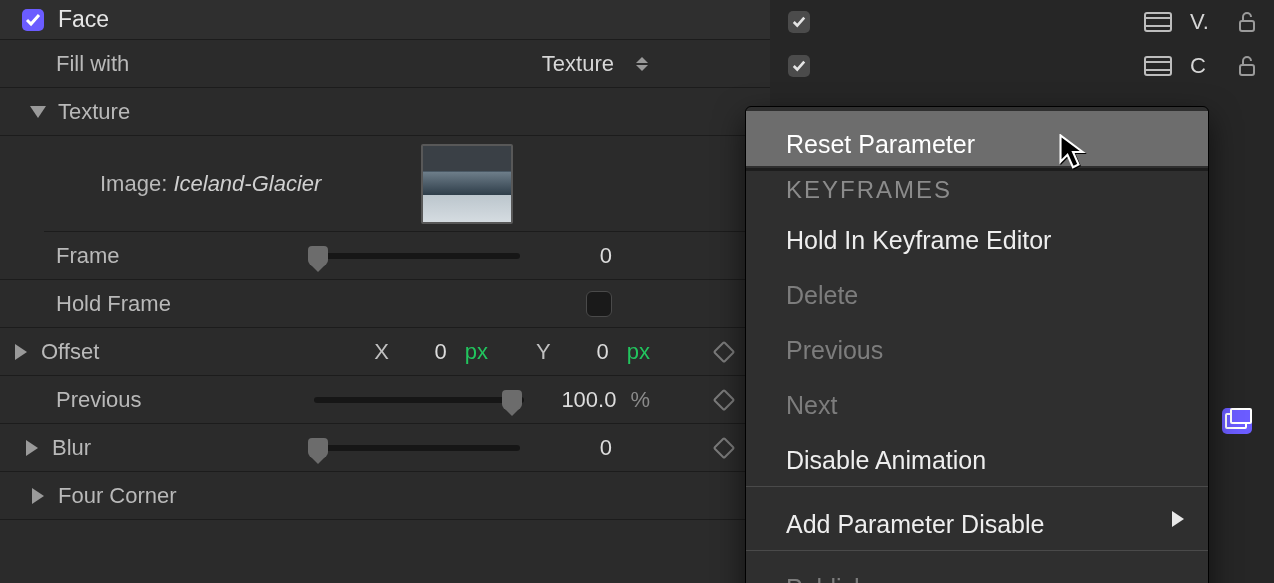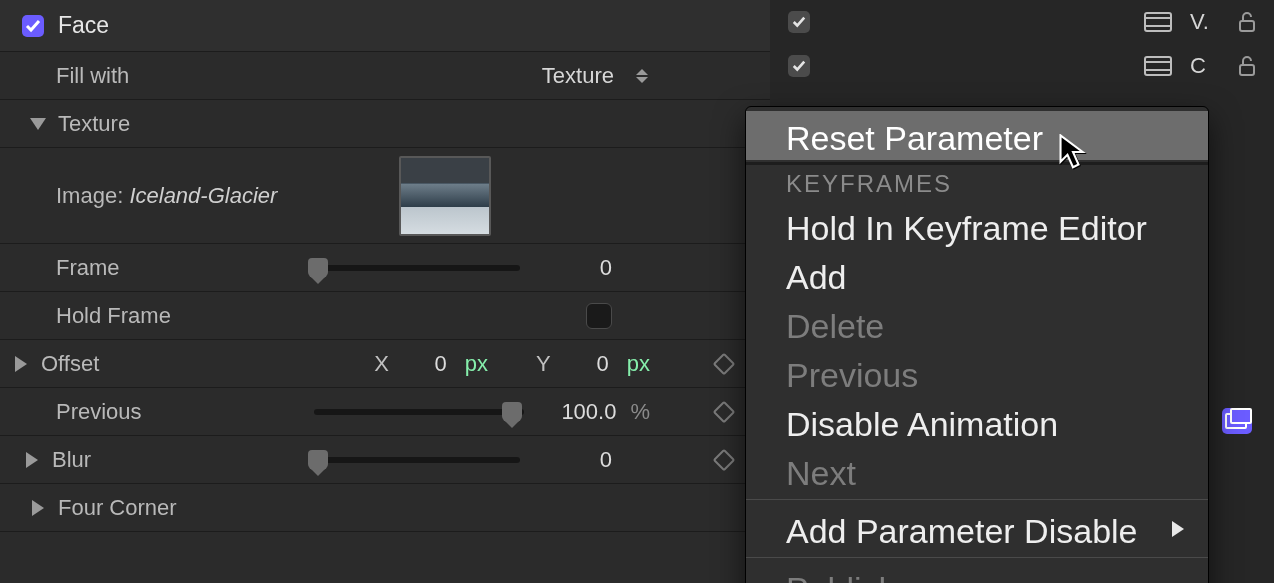--- a/index.html
+++ b/index.html
@@ -9,72 +9,72 @@
     .left  { width:770px; background:#2b2b2b; }
     .right { flex:1; background:#262626; position:relative; }
 
     
     .row { display:flex; align-items:center; height:48px; padding:0 16px 0 22px; border-bottom:1px solid #1c1c1c; font-size:22px; color:#b9b9b9; }
     .row.sub { padding-left:56px; }
     .row .label { flex:0 0 210px; }
     .row .controls { flex:1; display:flex; align-items:center; justify-content:flex-end; gap:14px; padding-right:44px; }
     .row .tail { width:60px; display:flex; justify-content:center; }
 
-    .face-row { height:52px; background:#2f2f2f; }
+    .face-row { height:40px; background:#2f2f2f; }
     .face-check{ width:22px; height:22px; border-radius:5px; background:#6b5cff; display:flex; align-items:center;justify-content:center; margin-right:14px;}
     .face-check svg{width:16px;height:16px;stroke:#fff;stroke-width:3;fill:none;}
     .face-title{ color:#e6e6e6; font-weight:500; font-size:23px;}
 
     .disclose { width:20px; display:inline-flex; justify-content:center; margin-right:10px; }
     .tri-down,.tri-right{width:0;height:0;}
     .tri-down{border-left:8px solid transparent;border-right:8px solid transparent;border-top:12px solid #9a9a9a;}
     .tri-right{border-top:8px solid transparent;border-bottom:8px solid transparent;border-left:12px solid #9a9a9a;}
 
     .popup-val{font-size:22px;color:#d7d7d7;}
     .popup-arrows{width:14px;display:inline-flex;flex-direction:column;gap:2px;margin-left:8px;}
     .popup-arrows .up,.popup-arrows .dn{width:0;height:0;border-left:6px solid transparent;border-right:6px solid transparent;}
     .popup-arrows .up{border-bottom:6px solid #9a9a9a;}
     .popup-arrows .dn{border-top:6px solid #9a9a9a;}
 
     .italic{font-style:italic;color:#cfcfcf;}
 
     .thumb{width:92px;height:80px;border:2px solid #585858;border-radius:2px;background:linear-gradient(to bottom,#3a4046 0%,#3a4046 33%,#1d2a36 33%,#6e7e8a 34%,#2d3c48 65%,#bcc6cd 65%,#d5dce1 100%);}
-    .img-row{height:96px;align-items:center;}
+    .img-row{height:96px;align-items:center;margin-left:44px;}
     .img-row .controls{justify-content:center;padding-right:120px;}
 
     .slider{position:relative;width:210px;height:6px;border-radius:3px;background:#161616;}
     .slider .knob{position:absolute;top:-7px;width:20px;height:20px;background:#6c6c6c;border-radius:4px 4px 6px 6px;}
     .slider .knob::after{content:"";position:absolute;left:50%;bottom:-6px;transform:translateX(-50%);width:0;height:0;border-left:7px solid transparent;border-right:7px solid transparent;border-top:7px solid #6c6c6c;}
     .numval{min-width:78px;text-align:right;color:#dcdcdc;font-size:22px;}
     .unit{color:#8a8a8a;font-size:22px;}
 
     .emptybox{width:26px;height:26px;border-radius:6px;background:#1a1a1a;border:1px solid #4a4a4a;}
 
     .kf-diamond{width:16px;height:16px;border:2px solid #7a7a7a;transform:rotate(45deg);border-radius:2px;}
 
     .offset-controls{display:flex;align-items:center;gap:18px;}
     .offset-controls .axis{color:#c0c0c0;font-size:22px;}
     .offset-controls .num{min-width:40px;text-align:right;color:#dcdcdc;font-size:22px;}
-    .offset-controls .u{color:#86efac;font-size:22px;}
+    .offset-controls .u{color:#22c55e;font-size:22px;}
 
     
     .r-row{display:flex;align-items:center;height:44px;padding:0 18px;gap:18px;font-size:22px;color:#d5d5d5;}
     .r-check{width:22px;height:22px;border-radius:5px;background:#4b4b4b;display:flex;align-items:center;justify-content:center;}
     .r-check svg{width:14px;height:14px;stroke:#e4e4e4;stroke-width:3;fill:none;}
     .r-spacer{flex:1;}
     .r-clip{width:28px;height:20px;}
     .r-lock{width:18px;height:22px;}
 
     .purple-chip{position:absolute;right:22px;top:408px;width:30px;height:26px;background:#6b5cff;border-radius:5px;}
     .purple-chip::before{content:"";position:absolute;left:3px;top:5px;width:18px;height:12px;border:2px solid #fff;border-radius:2px;}
     .purple-chip::after{content:"";position:absolute;left:8px;top:0px;width:18px;height:12px;border:2px solid #fff;border-radius:2px;background:#6b5cff;}
 
     
     .menu{position:absolute;left:745px;top:106px;width:464px;background:#2f2f2f;border:1px solid #000;border-radius:6px;box-shadow:0 12px 30px rgba(0,0,0,.6);padding:4px 0 6px;}
-    .menu .item{padding:8px 40px 3px 40px;font-size:34px;color:#eee;line-height:38px;position:relative;}
+    .menu .item{padding:14px 40px 3px 40px;font-size:25px;color:#eee;line-height:38px;position:relative;}
     .menu .item.hl{background:#6d6d6d;color:#fff;}
     .menu .item.dis{color:#7d7d7d;}
     .menu .sep{height:1px;background:#4a4a4a;margin:4px 0;}
     .menu .sep2{height:3px;background:#1d1d1d;margin:2px 0;}
     .menu .section{padding:3px 40px;font-size:24px;letter-spacing:2px;color:#8b8b8b;}
     .menu .sub-arrow{position:absolute;right:24px;top:50%;transform:translateY(-50%);width:0;height:0;border-top:8px solid transparent;border-bottom:8px solid transparent;border-left:12px solid #e8e8e8;}
 
     .cursor{position:absolute;left:1058px;top:134px;pointer-events:none;}
     .cursor svg{width:30px;height:36px;filter:drop-shadow(1px 1px 0 #000);}
 
@@ -253,25 +253,24 @@
 
     <div class="purple-chip"></div>
   </div>
 </div>
 
 <div class="menu">
   <div class="item hl">Reset Parameter</div>
   <div class="sep2"></div>
   <div class="section">KEYFRAMES</div>
   <div class="item">Hold In Keyframe Editor</div>
-  <div class="item">Add</div>
   <div class="item dis">Delete</div>
   <div class="item dis">Previous</div>
+  <div class="item dis">Next</div>
   <div class="item">Disable Animation</div>
-  <div class="item dis">Next</div>
   <div class="sep"></div>
   <div class="item">
     <span>Add Parameter Disable</span>
     <span class="sub-arrow"></span>
   </div>
   <div class="sep"></div>
   <div class="item dis">Publish</div>
 </div>
 
 <div class="cursor">

